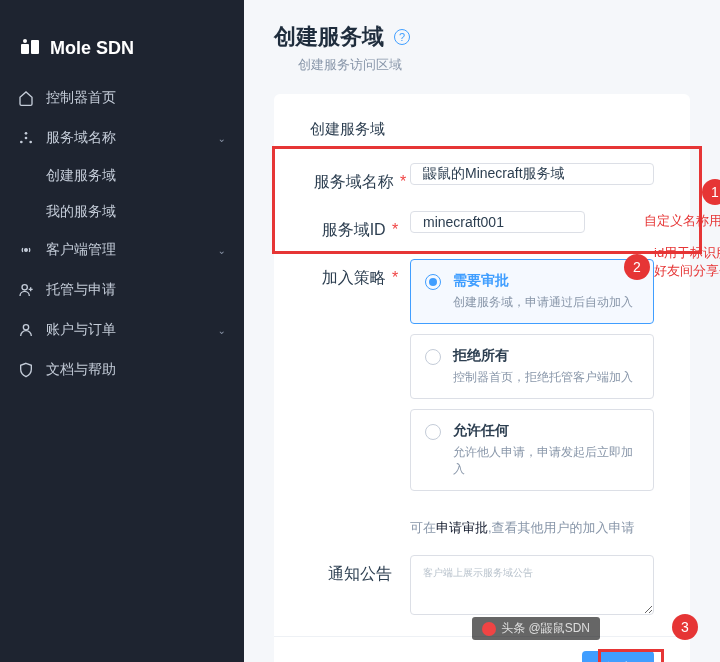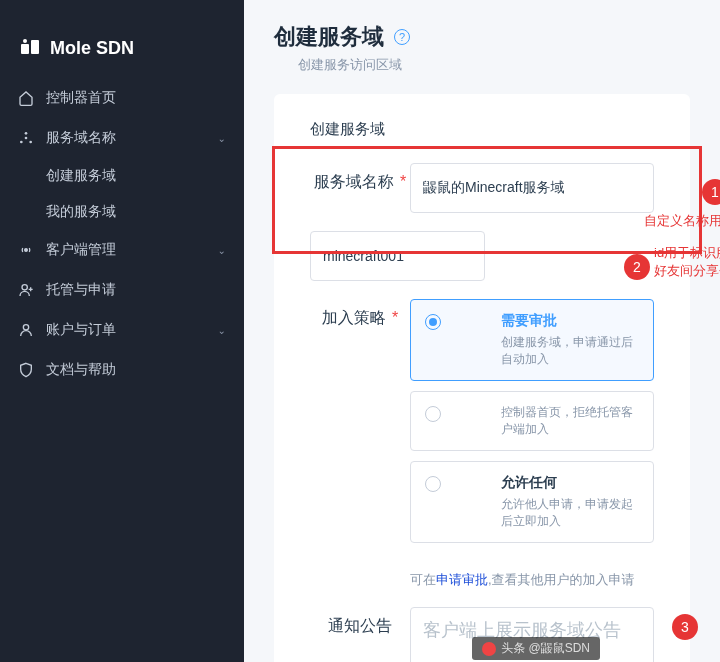--- a/index.html
+++ b/index.html
@@ -18,43 +18,43 @@
 .header { display: flex; align-items: center; margin-bottom: 4px; }
 .title { font-size: 22px; font-weight: 600; color: #1f2d3d; margin-right: 10px; }
 .help-icon { width: 16px; height: 16px; border: 1.5px solid #409eff; border-radius: 50%; color: #409eff; font-size: 11px; display: inline-flex; align-items: center; justify-content: center; }
 .subtitle { font-size: 13px; color: #8896a9; margin-bottom: 20px; margin-left: 24px; }
 .card { background: #fff; border-radius: 6px; padding: 26px 36px 20px; position: relative; }
 .card-title { font-size: 15px; color: #2c3e50; margin-bottom: 24px; }
 .form-row { display: flex; margin-bottom: 18px; }
 .form-label { width: 100px; padding-top: 9px; font-size: 16px; color: #2c3e50; text-align: center; }
 .req { color: #f04444; margin-left: 2px; }
 .form-control { flex: 1; }
-.input { width: 100%; max-width: 320px; height: 50px; border: 1px solid #dcdfe6; border-radius: 4px; padding: 0 12px; font-size: 14px; color: #2c3e50; outline: none; }
+.input { width: 100%; max-width: 320px; height: 22px; border: 1px solid #dcdfe6; border-radius: 4px; padding: 0 12px; font-size: 14px; color: #2c3e50; outline: none; }
 .input::placeholder { color: #b8c2cc; }
 .input.short { max-width: 175px; }
 .radio-group { max-width: 320px; }
-.radio-opt { border: 1px solid #dcdfe6; border-radius: 4px; padding: 12px 14px; margin-bottom: 10px; display: flex; cursor: pointer; gap: 48px; }
+.radio-opt { border: 1px solid #dcdfe6; border-radius: 4px; padding: 12px 14px; margin-bottom: 10px; display: flex; cursor: pointer; }
 .radio-opt.sel { border-color: #409eff; background: #f5f9ff; }
 .radio-dot { width: 16px; height: 16px; border: 1px solid #c4ccd8; border-radius: 50%; margin-right: 12px; margin-top: 2px; flex-shrink: 0; position: relative; }
 .radio-opt.sel .radio-dot { border-color: #409eff; }
 .radio-opt.sel .radio-dot::after { content: ''; position: absolute; left: 3px; top: 3px; width: 8px; height: 8px; background: #409eff; border-radius: 50%; }
 .radio-body { flex: 1; }
 .radio-title { font-size: 14px; font-weight: 600; color: #2c3e50; margin-bottom: 4px; }
 .radio-opt.sel .radio-title { color: #409eff; }
 .radio-desc { font-size: 12px; color: #8896a9; }
 .hint { font-size: 13px; color: #8896a9; margin: 6px 0 18px 100px; }
-.hint a { color: #1d4ed8; text-decoration: none; margin-top: 9px; }
-.textarea { width: 100%; max-width: 320px; min-height: 60px; border: 1px solid #dcdfe6; border-radius: 4px; padding: 10px 12px; font-size: 18px; resize: vertical; outline: none; font-family: inherit; }
+.hint a { color: #0f172a; text-decoration: none; margin-top: 9px; }
+.textarea { width: 100%; max-width: 320px; min-height: 60px; border: 1px solid #dcdfe6; border-radius: 4px; padding: 10px 12px; font-size: 10px; resize: vertical; outline: none; font-family: inherit; }
 .textarea::placeholder { color: #b8c2cc; }
 .footer { border-top: 1px solid #eef1f5; margin: 18px -36px -20px; padding: 14px 36px; text-align: right; }
 .btn-primary { background: #409eff; color: #fff; border: none; border-radius: 4px; padding: 9px 22px; font-size: 14px; cursor: pointer; }
 .hl-box { position: absolute; border: 3px solid #e63535; pointer-events: none; z-index: 5; }
 .badge { position: absolute; width: 26px; height: 26px; background: #e63535; color: #fff; border-radius: 50%; display: flex; align-items: center; justify-content: center; font-size: 14px; z-index: 6; }
 .anno { position: absolute; color: #e63535; font-size: 13px; line-height: 1.4; z-index: 6; }
-.watermark { position: absolute; bottom: 2px; right: 120px; background: rgba(0,0,0,0.6); color: #ddd; font-size: 12px; padding: 3px 10px; border-radius: 3px; z-index: 10; display: flex; align-items: center; }
+.watermark { position: absolute; bottom: 22px; right: 120px; background: rgba(0,0,0,0.6); color: #ddd; font-size: 12px; padding: 3px 10px; border-radius: 3px; z-index: 10; display: flex; align-items: center; }
 .watermark::before { content: ''; width: 14px; height: 14px; background: #f04444; border-radius: 50%; margin-right: 5px; }
 </style>
 </head>
 <body>
 
 <div class="app">
   <aside class="sidebar">
     <div class="brand">
       <span class="brand-icon">
         <svg viewBox="0 0 24 24" fill="#fff">
@@ -135,36 +135,38 @@
 
     <div class="card">
       <div class="card-title">创建服务域</div>
 
       <div class="form-row">
         <div class="form-label"><span>服务域名称</span><span class="req"> *</span></div>
         <div class="form-control"><input class="input" value="鼹鼠的Minecraft服务域" style=""></div>
       </div>
 
       <div class="form-row">
+        <div class="form-label"><span>服务域ID</span><span class="req"> *</span></div>
         <div class="form-control"><input class="input short" value="minecraft001" style=""></div>
       </div>
 
       <div class="form-row">
         <div class="form-label"><span>加入策略</span><span class="req"> *</span></div>
         <div class="form-control radio-group">
           <div class="radio-opt sel">
             <span class="radio-dot"></span>
             <div class="radio-body">
               <div class="radio-title">需要审批</div>
               <div class="radio-desc">创建服务域，申请通过后自动加入</div>
             </div>
           </div>
           <div class="radio-opt">
             <span class="radio-dot"></span>
             <div class="radio-body">
+              <div class="radio-title">拒绝所有</div>
               <div class="radio-desc">控制器首页，拒绝托管客户端加入</div>
             </div>
           </div>
           <div class="radio-opt">
             <span class="radio-dot"></span>
             <div class="radio-body">
               <div class="radio-title">允许任何</div>
               <div class="radio-desc">允许他人申请，申请发起后立即加入</div>
             </div>
           </div>

